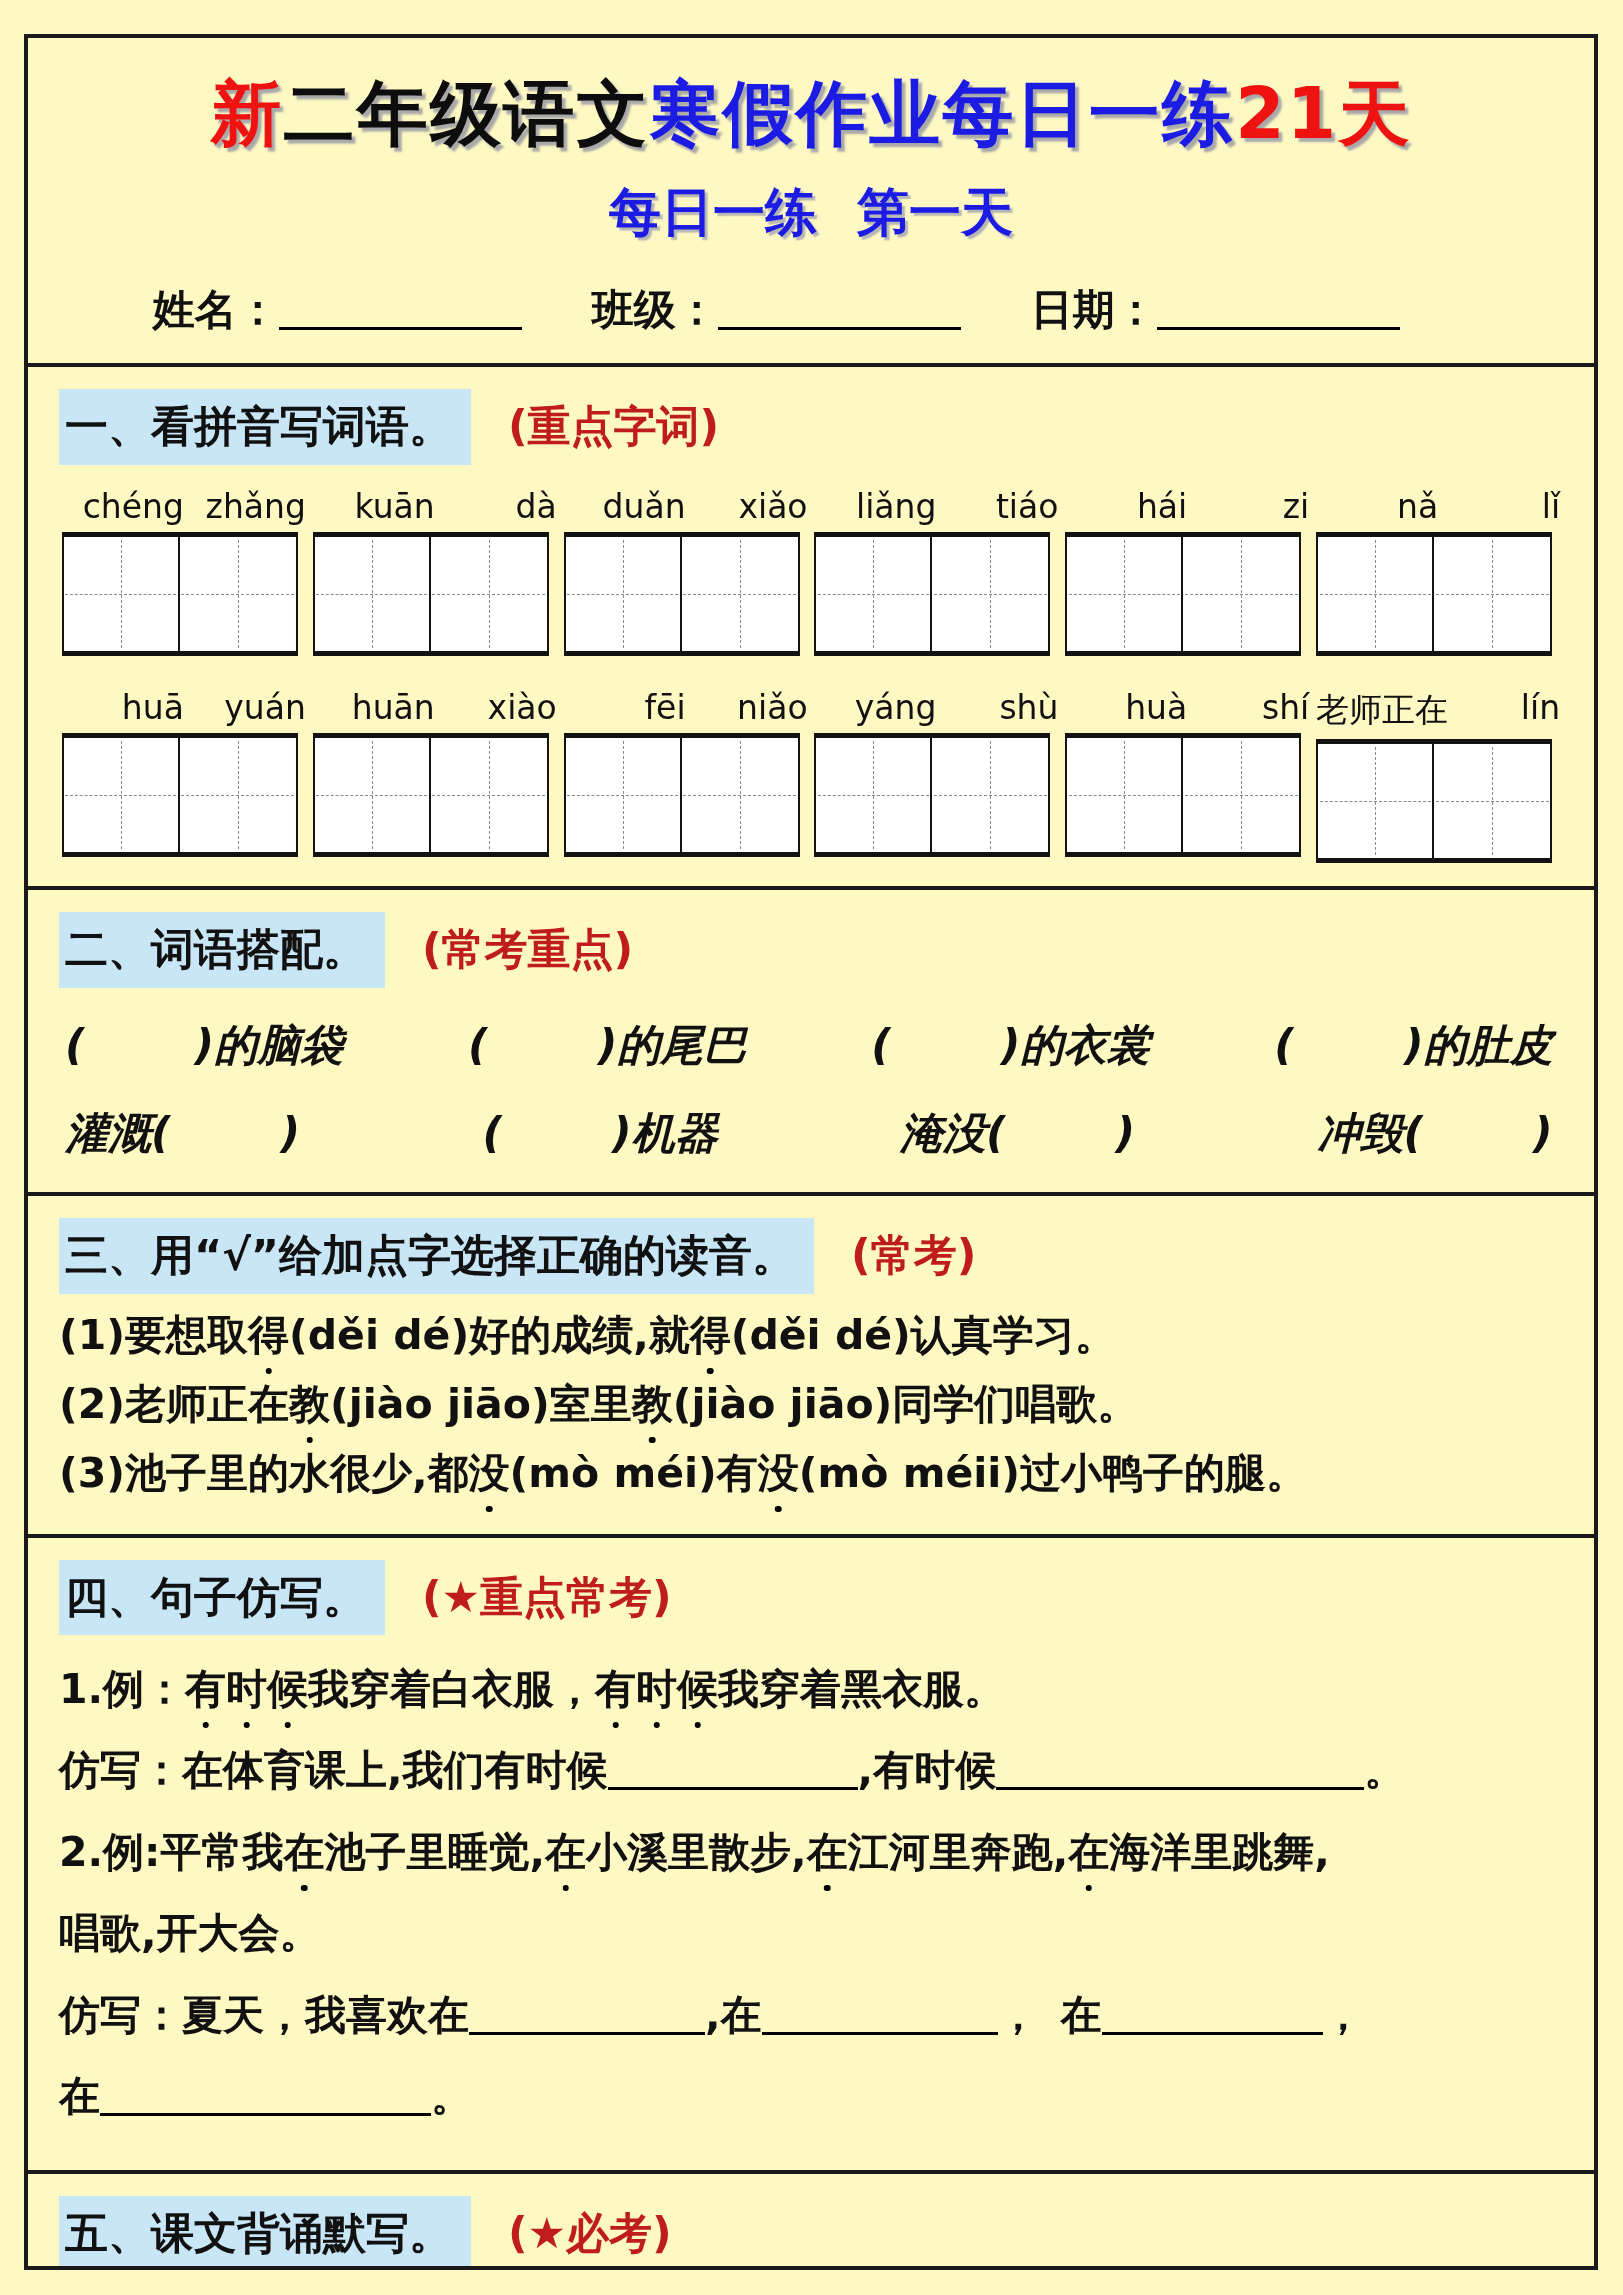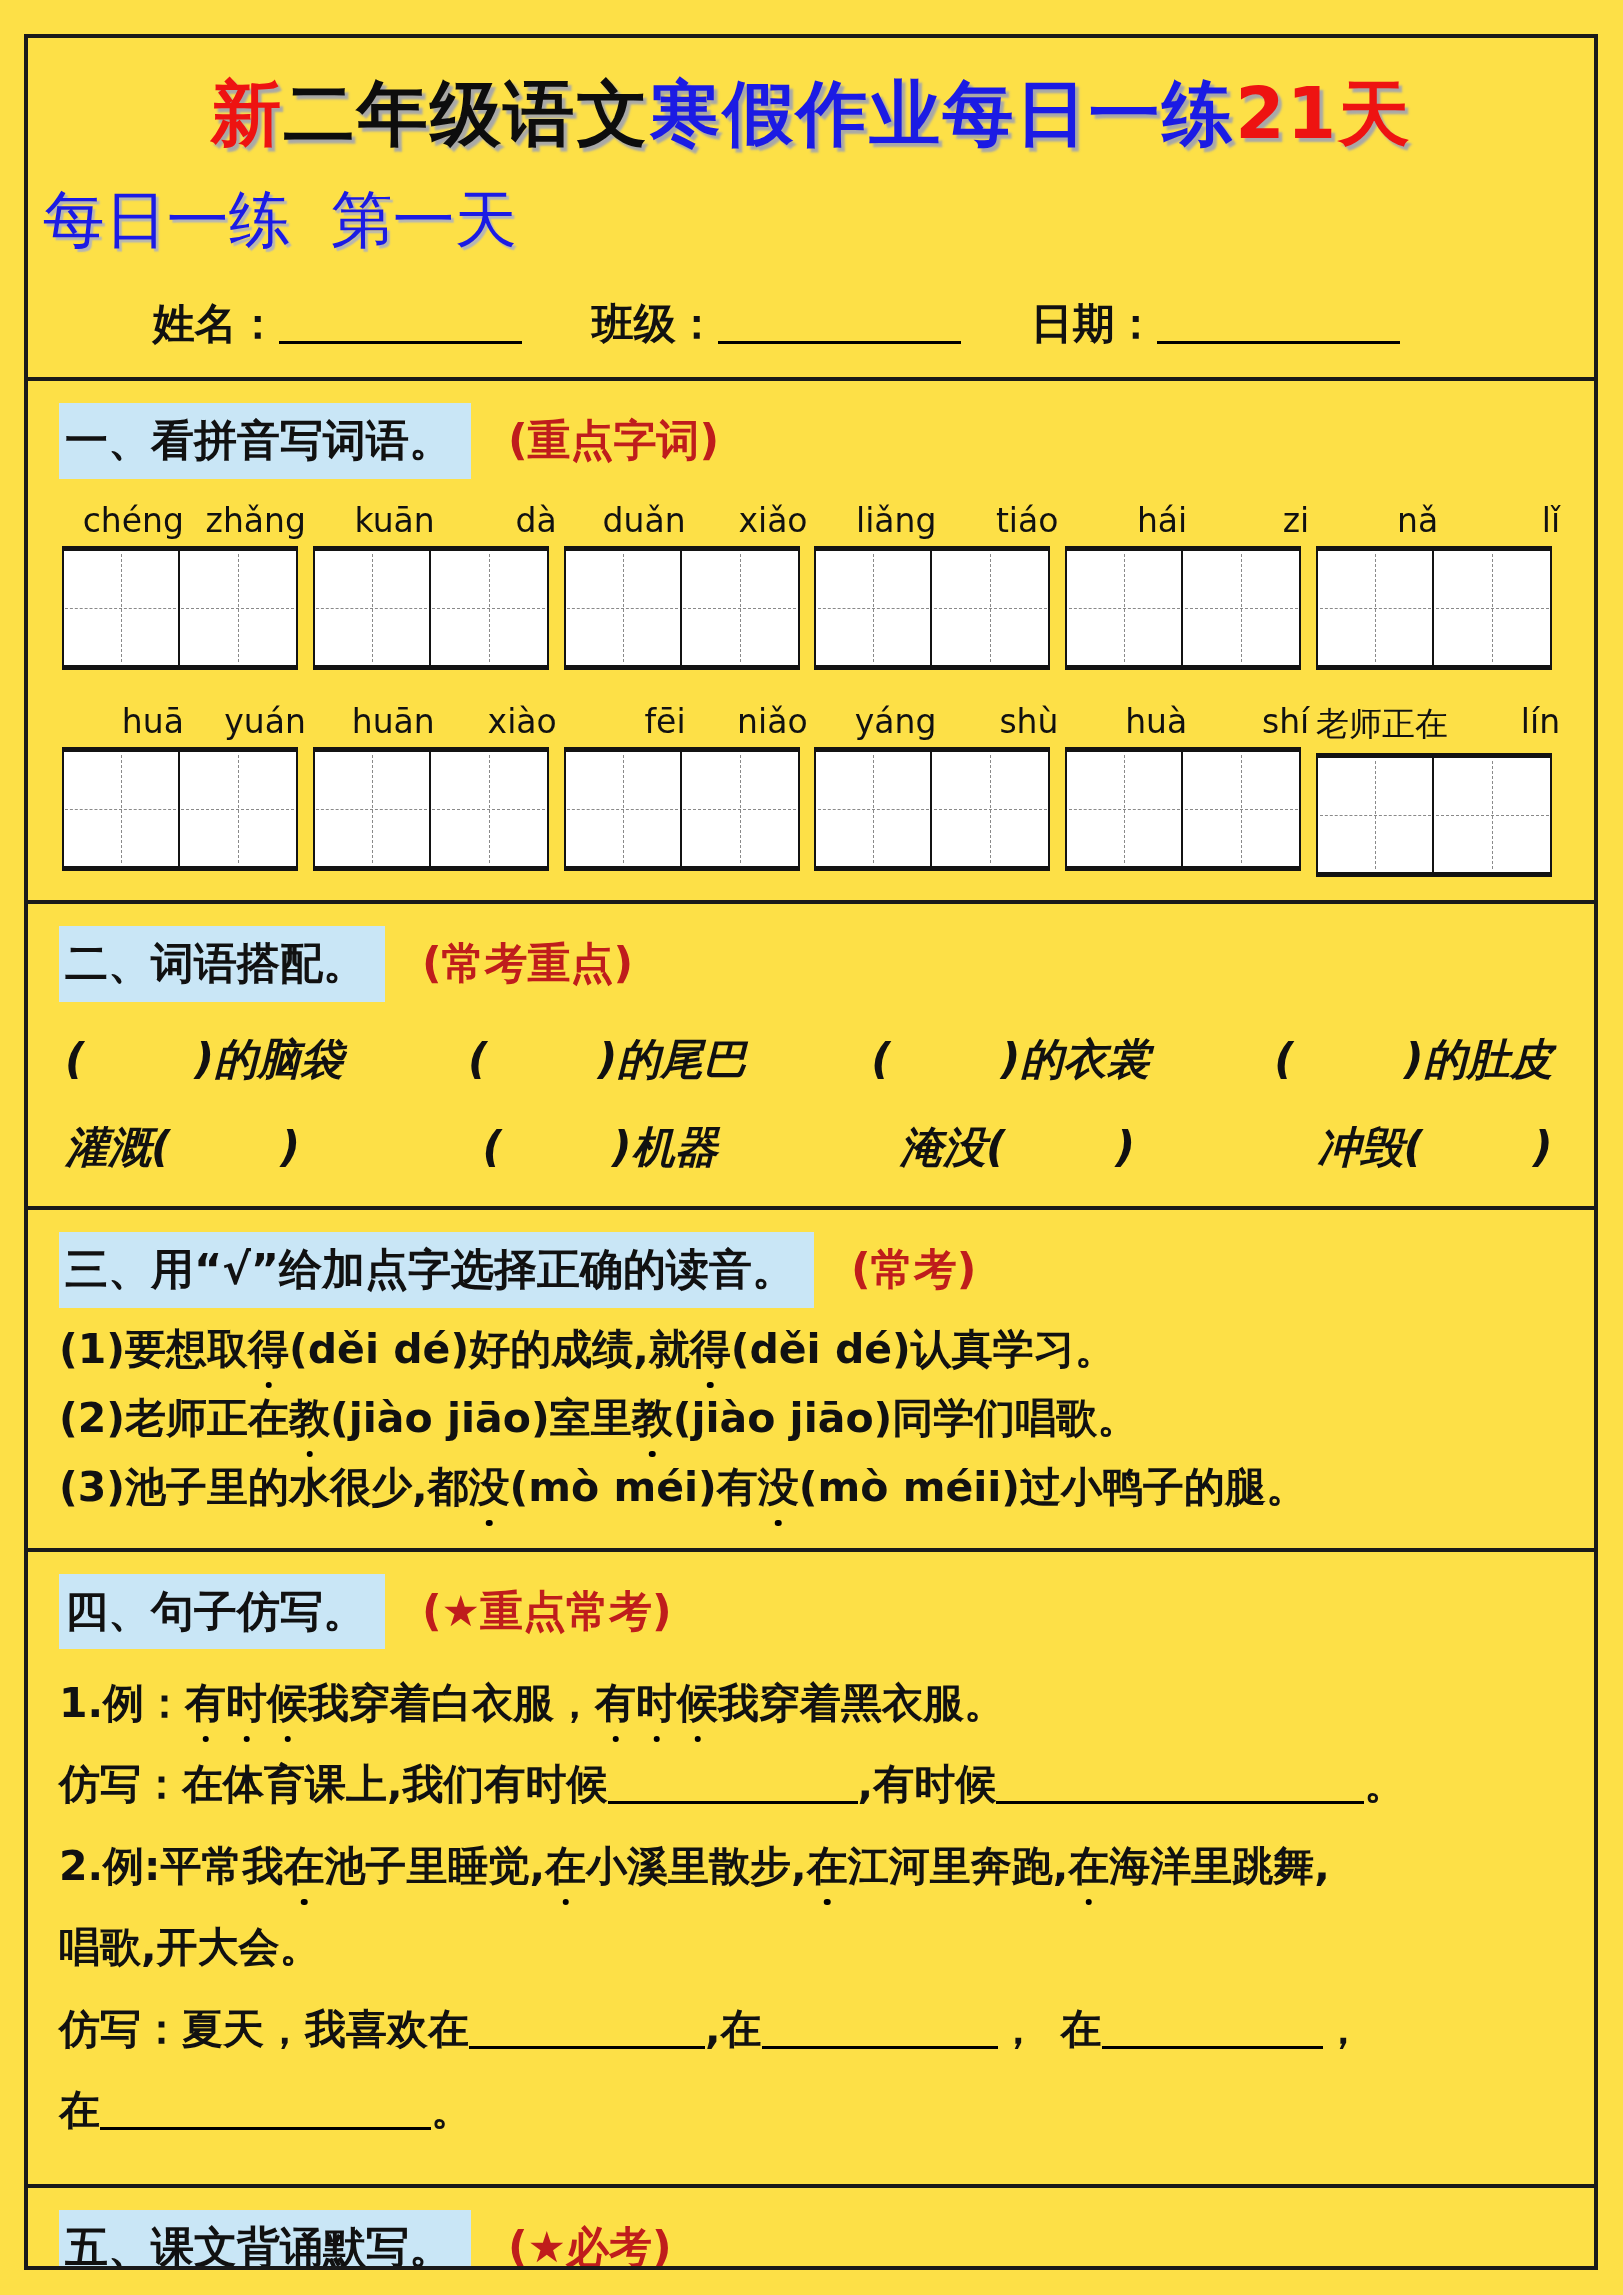--- a/index.html
+++ b/index.html
@@ -1,24 +1,24 @@
 <!DOCTYPE html>
 <html style="font-size:11.8px"><head>
 <meta charset="utf-8">
 <style>
   html,body{margin:0;padding:0;background:#ffffff;}
-  .page{position:relative;width:1623px;height:2295px;background:#fde047;
+  .page{position:relative;width:1623px;height:2295px;background:#fef9c3;
         font-family:"DejaVu Sans",sans-serif;color:#111;overflow:hidden;}
   .sheet{position:absolute;left:24px;top:34px;width:1566px;height:2228px;
          border:4.4px solid #1a1a1a;display:flex;flex-direction:column;overflow:hidden;}
   
   .head{padding:29.4px 14.7px 0 14.7px;}
   .title{margin:0;text-align:center;font-size:71px;font-weight:700;letter-spacing:2.2px;
          text-shadow:3.7px 4.4px 2.2px #a8a8a8;white-space:nowrap;}
-  .subtitle{margin:16px 0 0 0;font-size:62px;font-weight:400;
+  .subtitle{margin:16px 0 0 0;text-align:center;font-size:52px;font-weight:700;
             color:#1b1be4;text-shadow:2.9px 2.9px 1.5px #b5b5b5;}
   .subline span{display:inline-block;}
   .info-row{display:flex;gap:70px;padding:34px 0 25px 110px;font-size:42px;font-weight:700;}
   .ifield{white-space:nowrap;}
   
   .sec{border-top:4.4px solid #1a1a1a;padding:14.7px 31px 19px 31px;}
   .sec:last-child{flex:1;}
   .sec-head{font-size:43px;font-weight:700;margin:7.4px 0 5.9px 0;}
   .hl{background:#c9e6f6;padding:8.8px 19px 8.8px 5.9px;display:inline-block;}
   .tag{color:#bf1d1c;margin-left:22px;font-weight:700;}

